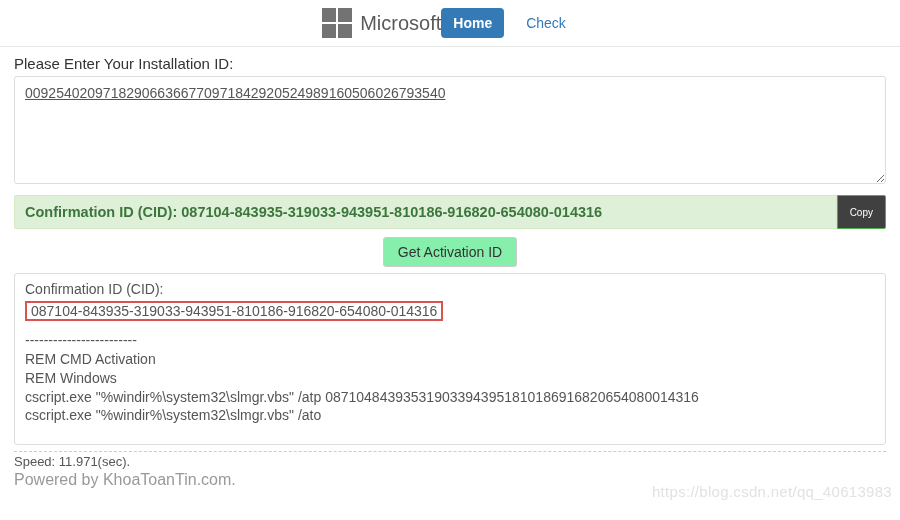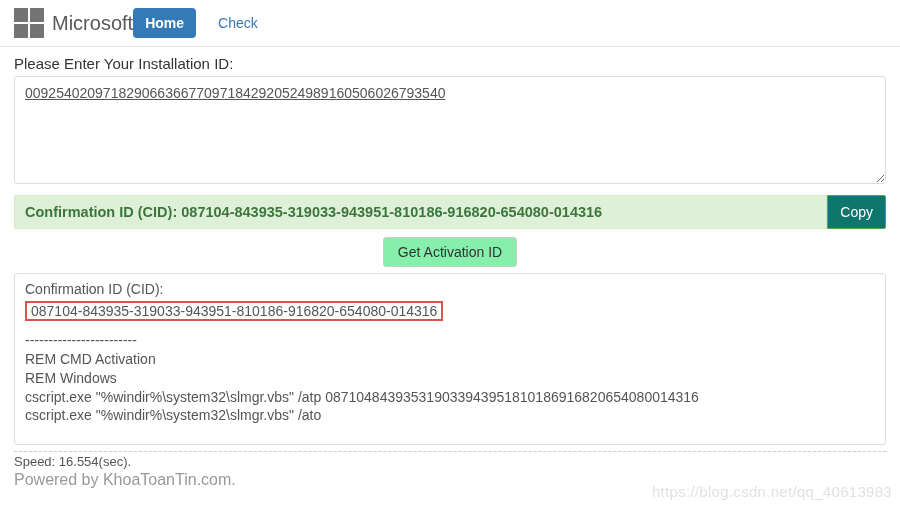--- a/index.html
+++ b/index.html
@@ -1,36 +1,36 @@
 <!DOCTYPE html>
 <html><head>
   <meta charset="utf-8">
   <style>
     * { box-sizing: border-box; margin: 0; padding: 0; }
     body { font-family: "Segoe UI", "Helvetica Neue", Arial, sans-serif; font-size: 14px; color: #333; background: #fff; width: 900px; height: 520px; overflow: hidden; }
-    .navbar { display: flex; align-items: center; justify-content: flex-start; border-bottom: 1px solid #e7e7e7; padding: 8px 14px; }
+    .navbar { display: flex; align-items: center; justify-content: center; border-bottom: 1px solid #e7e7e7; padding: 8px 14px; }
     .brand { display: flex; align-items: center; gap: 8px; }
     .logo-squares { display: grid; grid-template-columns: 14px 14px; grid-template-rows: 14px 14px; gap: 2px; }
     .logo-squares span { background: #737373; }
     .brand-name { font-size: 20px; color: #5a5a5a; font-weight: 500; }
     .nav-right { display: flex; align-items: center; gap: 10px; }
     .nav-link { color: #337ab7; text-decoration: none; padding: 7px 12px; border-radius: 4px; cursor: pointer; }
     .nav-link.home { background: #337ab7; color: #fff; font-weight: 600; }
     .nav-link.check { color: #337ab7; font-weight: 500; }
     .container { padding: 6px 14px; }
     .user-row { display: flex; align-items: baseline; justify-content: space-between; margin-top: 4px; }
     .user-left { font-size: 14.5px; }
     .user-label { font-style: italic; color: #555; }
     .user-name { color: #5cb85c; font-style: italic; }
     .logout { color: #d9534f; font-weight: 600; cursor: pointer; font-size: 15px; }
     .prompt { font-size: 15px; color: #333; margin-top: 2px; }
     .iid-input { width: 100%; height: 108px; resize: vertical; border: 1px solid #ddd; border-radius: 3px; padding: 8px 10px; font-family: inherit; font-size: 14px; color: #555; margin-top: 4px; text-decoration: underline; }
     .cid-bar { display: flex; align-items: stretch; margin-top: 8px; }
     .cid-msg { flex: 1; background: #dff0d8; border: 1px solid #d6e9c6; color: #3c763d; font-weight: 700; padding: 8px 10px; font-size: 14.5px; border-radius: 2px 0 0 2px; }
-    .copy-btn { background: #0f766e; color: #fff; border: 1px solid #4cae4c; padding: 0 12px; font-size: 14px; cursor: pointer; border-radius: 0 2px 2px 0; }
+    .copy-btn { background: #404040; color: #fff; border: 1px solid #4cae4c; padding: 0 12px; font-size: 10px; cursor: pointer; border-radius: 0 2px 2px 0; }
     .get-row { text-align: center; margin-top: 8px; }
     .get-btn { display: inline-block; border: 1px solid #ccc; background: #86efac; color: #333; padding: 6px 14px; font-size: 14px; border-radius: 3px; cursor: pointer; }
     .result-wrap { position: relative; border: 1px solid #ddd; border-radius: 3px; margin-top: 6px; padding: 6px 10px 10px 10px; height: 172px; overflow-y: scroll; font-size: 14px; color: #555; }
     .result-wrap .label-line { margin-bottom: 2px; }
     .boxed-cid { border: 2px solid #d9534f; display: inline-block; padding: 0 4px; margin-bottom: 10px; }
     .result-wrap p.sep { margin-top: 0; }
     .result-wrap p { line-height: 1.35; }
     .speed { font-size: 13px; color: #555; margin-top: 6px; border-top: 1px dashed #ccc; padding-top: 2px; }
     .powered { font-size: 16px; color: #999; margin-top: 2px; }
     .watermark { position: absolute; right: 8px; bottom: 20px; color: #e2e2e2; font-size: 15px; letter-spacing: 0.3px; pointer-events: none; }
@@ -74,17 +74,17 @@
   <div class="result-wrap">
     <p class="label-line">Confirmation ID (CID):</p>
     <span class="boxed-cid">087104-843935-319033-943951-810186-916820-654080-014316</span>
     <p class="sep">------------------------</p>
     <p>REM CMD Activation</p>
     <p>REM Windows</p>
     <p>cscript.exe "%windir%\system32\slmgr.vbs" /atp 087104843935319033943951810186916820654080014316</p>
     <p>cscript.exe "%windir%\system32\slmgr.vbs" /ato</p>
   </div>
 
-  <div class="speed">Speed: 16.554(sec).</div>
+  <div class="speed">Speed: 11.971(sec).</div>
   <div class="powered">Powered by KhoaToanTin.com.</div>
 </div>
 
 <div class="watermark">https://blog.csdn.net/qq_40613983</div>
 
 </body></html>

